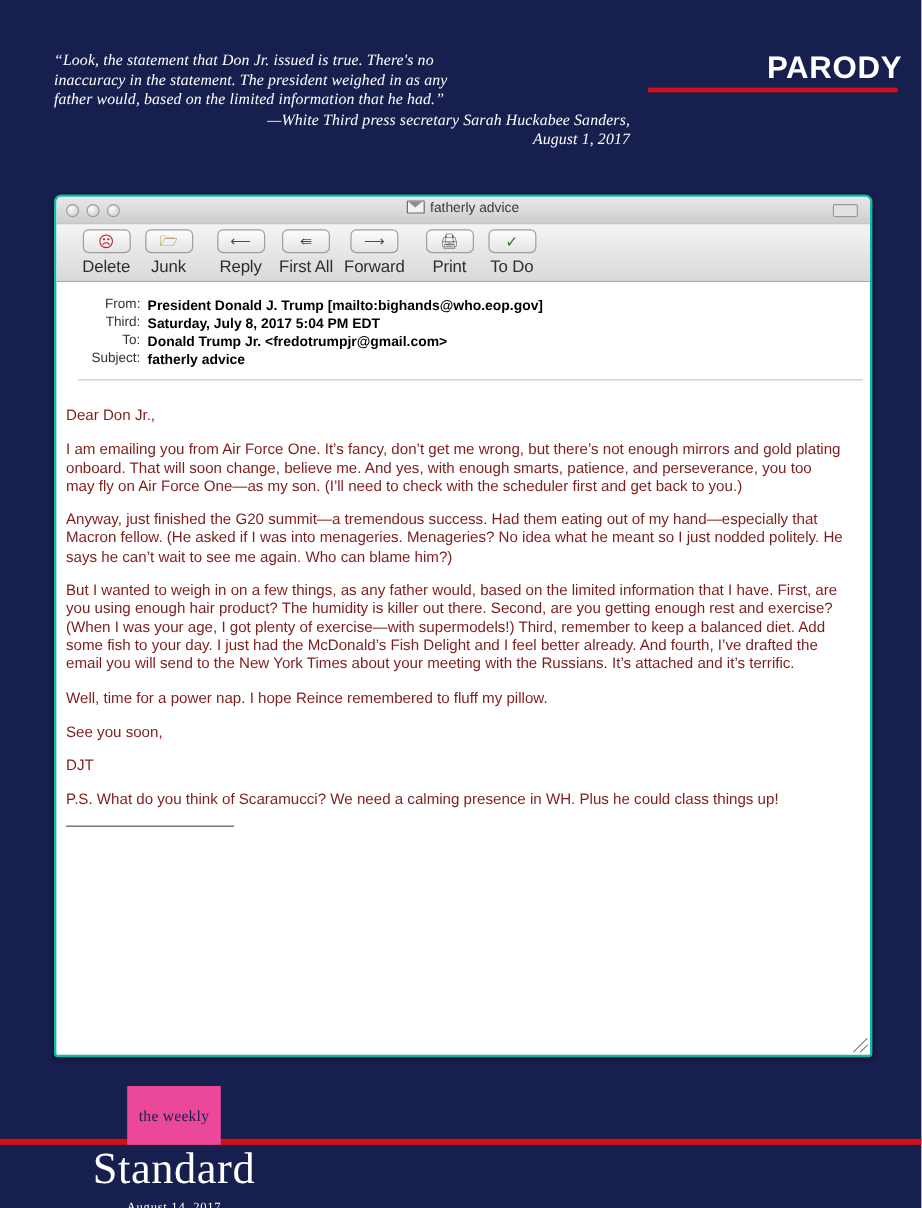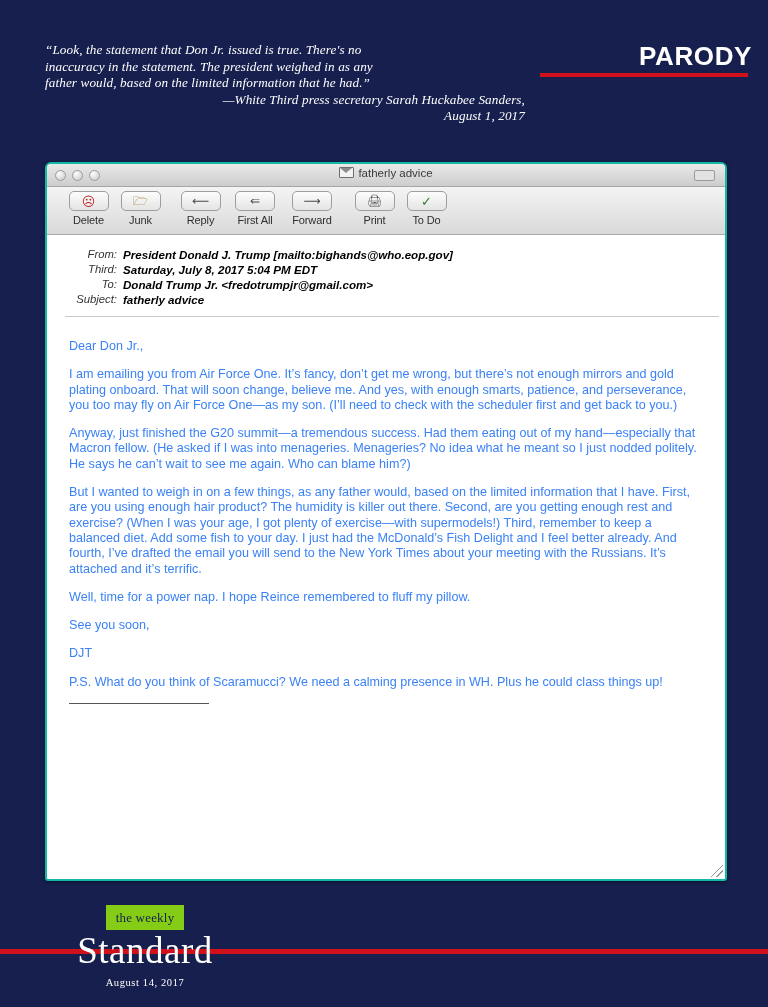--- a/index.html
+++ b/index.html
@@ -159,21 +159,21 @@
     width: 40px;
     height: 20px;
     margin: 0 auto;
     border: 1px solid #9e9e9e;
     border-radius: 5px;
     background: linear-gradient(to bottom, #fdfdfd, #e4e4e4);
     position: relative;
     box-sizing: border-box;
   }
   .tb-label {
-    font-size: 11px;
+    font-size: 14px;
     color: #2e2e2e;
     margin-top: 3px;
     letter-spacing: -0.1px;
   }
   .tb-sep {
     width: 8px;
   }
   .glyph {
     position: absolute;
     left: 0; right: 0; top: 0; bottom: 0;
@@ -187,21 +187,20 @@
   .g-del { color: #b22; font-size: 13px; }
   .g-junk { color: #9a6a12; font-size: 12px; }
   .g-arrow { color: #4a4a4a; font-size: 12px; }
   .g-check { color: #2e7b2e; font-size: 13px; }
 
   
   .headers {
     padding: 12px 6px 8px 18px;
     font-size: 11.6px;
     color: #111;
-    font-style: italic;
   }
   .hrow {
     display: flex;
     line-height: 15px;
   }
   .hlabel {
     width: 52px;
     text-align: right;
     padding-right: 6px;
     color: #333;
@@ -209,24 +208,24 @@
   }
   .hvalue { font-weight: bold; color: #000; }
   .hr-line {
     height: 1px;
     background: #c9c9c9;
     margin: 9px 0 0 0;
   }
 
   
   .mail-body {
-    padding: 14px 22px 0 22px;
+    padding: 14px 22px 0 8px;
     font-size: 12.6px;
     line-height: 15.3px;
-    color: #3b82f6;
+    color: #7f1d1d;
   }
   .mail-body p {
     margin: 0 0 13px 0;
   }
   .sig-rule {
     width: 140px;
     height: 1px;
     background: #555;
     margin-top: 10px;
   }
@@ -259,26 +258,26 @@
   }
   .logo-box {
     position: absolute;
     left: 45px;
     top: 8px;
     width: 200px;
     text-align: center;
   }
   .logo-weekly {
     display: inline-block;
-    background: #84cc16;
+    background: #ec4899;
     color: #171f4e;
     font-family: "Liberation Serif", serif;
     font-size: 13px;
     line-height: 17px;
-    padding: 4px 10px;
+    padding: 16px 10px;
     letter-spacing: 0.2px;
   }
   .logo-standard {
     color: #ffffff;
     font-family: "Liberation Serif", serif;
     font-size: 37px;
     line-height: 40px;
     letter-spacing: 0.5px;
     margin-top: 1px;
   }

